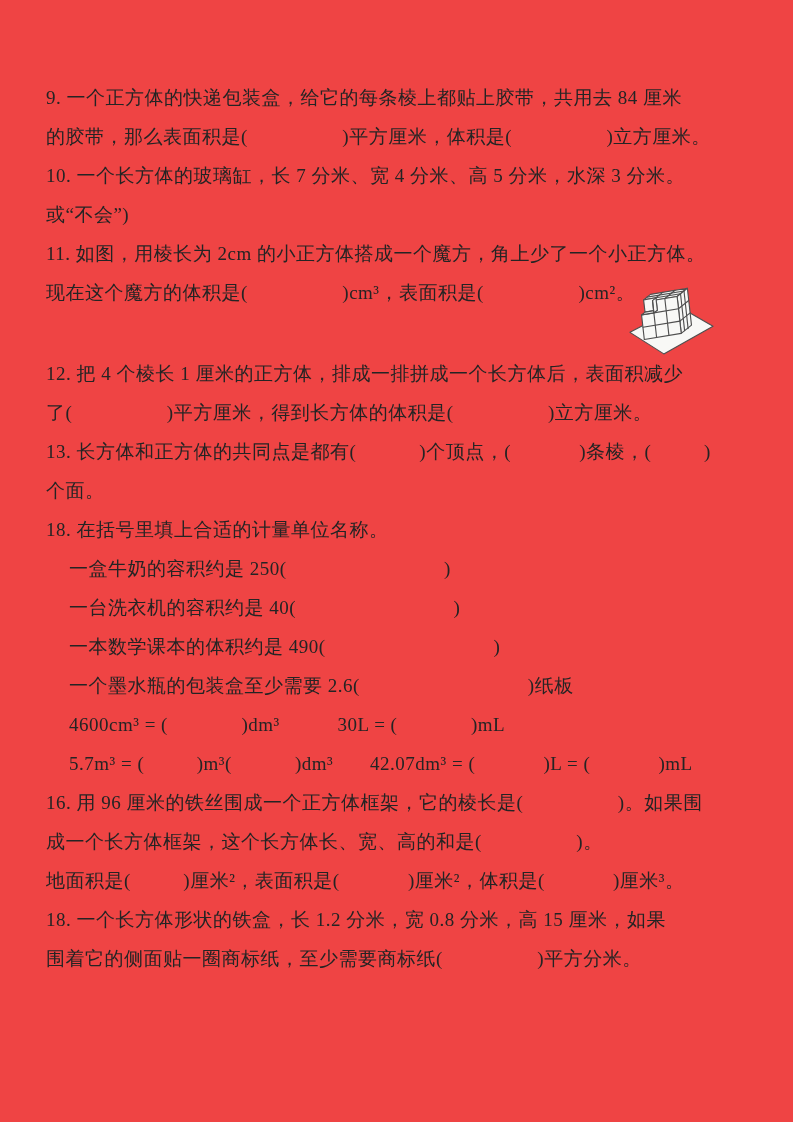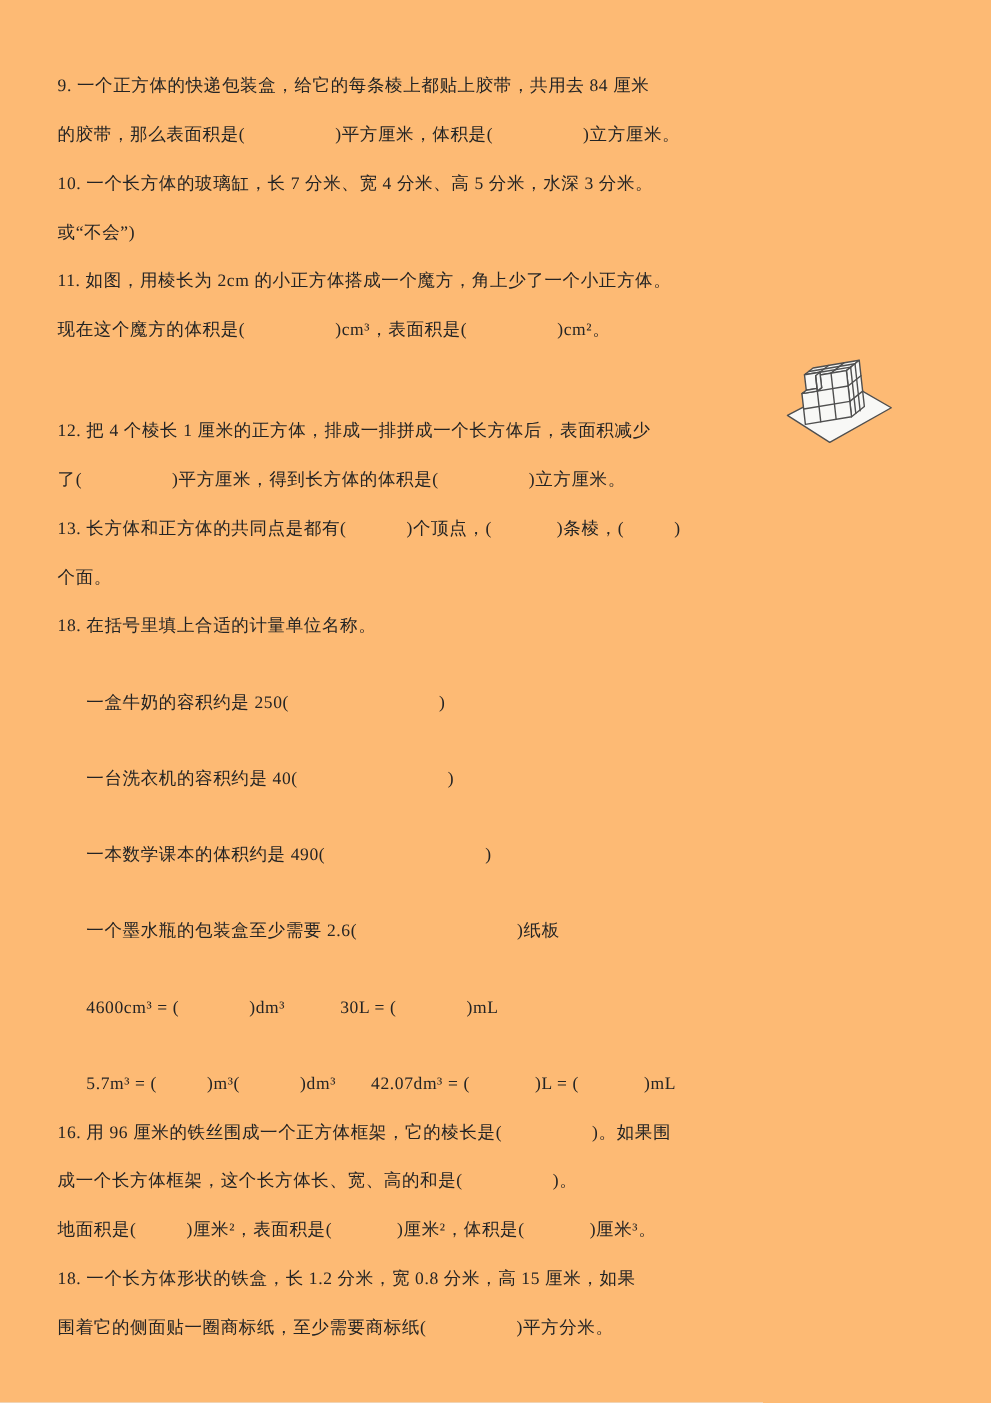--- a/index.html
+++ b/index.html
@@ -4,37 +4,36 @@
 <style>
   html, body {
     margin: 0;
     padding: 0;
     background: #e8e8e8;
   }
   .page {
     position: relative;
     width: 793px;
     height: 1122px;
-    background: #fdba74;
+    background: #ef4444;
     overflow: hidden;
     font-family: "Liberation Serif", "DejaVu Serif", serif;
     color: #242424;
-    font-size: 14px;
+    font-size: 19px;
     box-sizing: border-box;
-    padding: 50px 36px 0 46px;
+    padding: 78px 36px 0 46px;
   }
   .line {
     height: 39px;
     line-height: 39px;
     white-space: pre;
     letter-spacing: 0.5px;
   }
   .line.indent {
     padding-left: 23px;
-    margin-top: 22px;
   }
   .figure-spacer {
     height: 42px;
   }
   .cube-figure {
     position: absolute;
     left: 626px;
     top: 278px;
     width: 92px;
     height: 80px;

